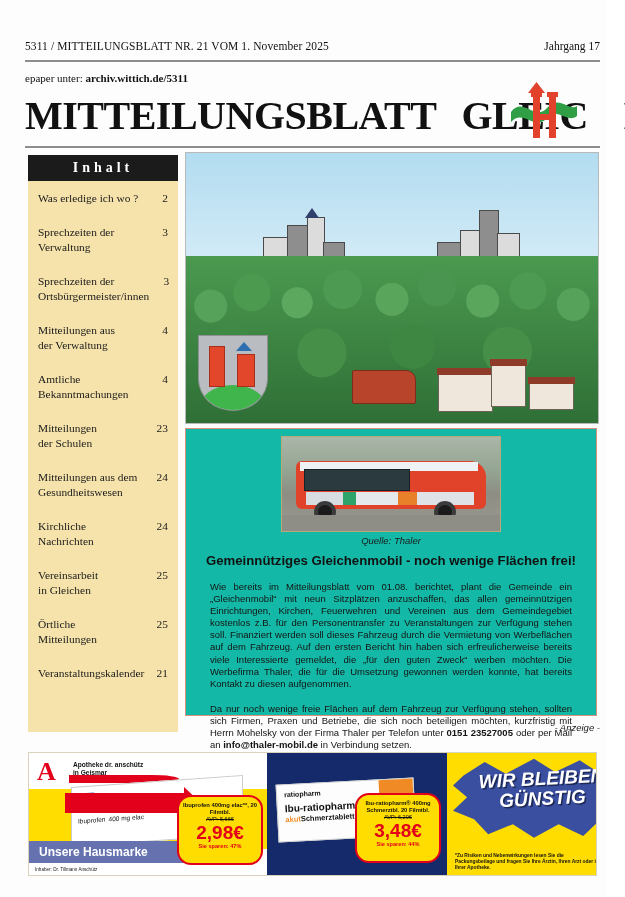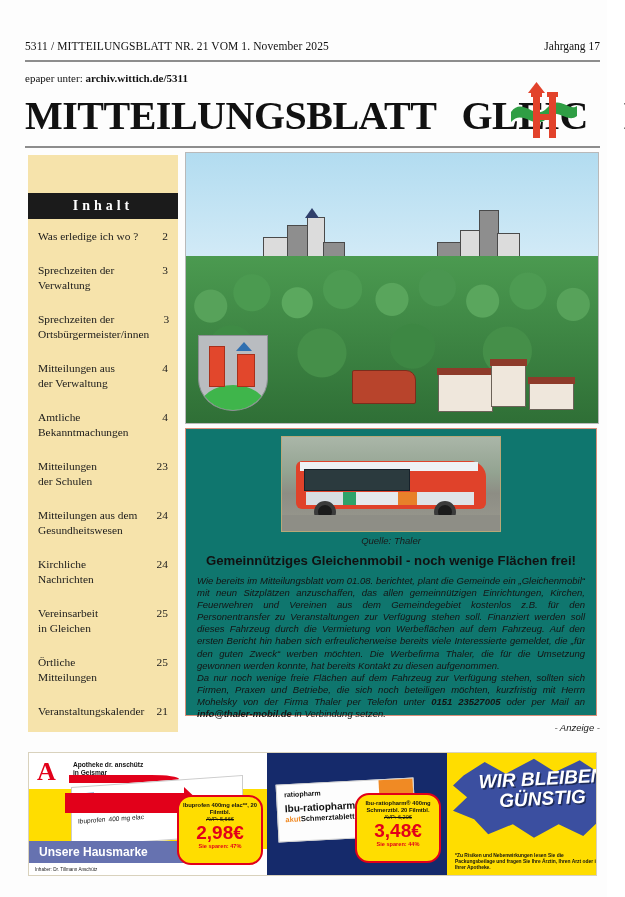--- a/index.html
+++ b/index.html
@@ -62,21 +62,20 @@
   
   .toc{
     position:absolute;left:28px;top:155px;width:150px;height:577px;
     background:#f6e3ab;
   }
   .toc-head{
     height:26px;background:#1b1b1b;color:#ffffff;
     display:flex;align-items:center;justify-content:center;
     font-size:14px;font-weight:bold;letter-spacing:4px;
     font-family:"Liberation Serif", serif;
-    margin-top:38px;
   }
   .toc-list{
     padding:10px 10px 0 10px;
   }
   .toc-item{
     display:flex;align-items:flex-start;justify-content:space-between;
     margin-bottom:19px;
     font-size:11.4px;color:#1a1a1a;line-height:15px;
   }
   .toc-label{flex:1;padding-right:4px;}
@@ -151,21 +150,21 @@
   .house{position:absolute;background:#efe7dc;border:1px solid #6b6258;}
   .house .rf{position:absolute;left:-2px;right:-2px;top:-6px;height:7px;background:#8e3b2a;}
   .barn{
     position:absolute;left:4%;bottom:18%;width:26%;height:42%;
     background:#b8442c;border:1px solid #7a2d1c;border-radius:2px 10px 2px 2px;
   }
 
   
   .article{
     position:absolute;left:185px;top:428px;width:412px;height:288px;
-    background:#0f766e;border:1px solid #d98f7a;box-sizing:border-box;
+    background:#14b8a6;border:1px solid #d98f7a;box-sizing:border-box;
     padding:7px 11px 4px 11px;
   }
   .veh-photo{
     width:218px;height:94px;margin:0 auto;
     background:linear-gradient(#aab6a8 0%,#93a391 38%,#8d8d84 60%,#9a9a90 100%);
     position:relative;overflow:hidden;border:1px solid #b9a878;
   }
   .veh-body{
     position:absolute;left:14px;top:24px;width:190px;height:48px;
     background:#e0422a;border-radius:6px 16px 6px 6px;
@@ -196,21 +195,21 @@
     font-family:"Liberation Sans", sans-serif;margin-top:3px;
   }
   .art-title{
     text-align:center;font-weight:bold;font-size:13.2px;color:#111;
     font-family:"Liberation Sans", sans-serif;margin:7px 0 7px 0;
   }
   .art-body{
     font-family:"Liberation Sans", sans-serif;
     font-size:9.5px;line-height:12.1px;color:#141414;text-align:justify;
   }
-  .art-body p{margin:0;font-style:italic;}
+  .art-body p{margin:13px;}
   .art-body b{font-weight:bold;}
 
   .anzeige{
     position:absolute;left:0;top:722px;width:600px;text-align:right;
     font-family:"Liberation Sans", sans-serif;
     font-style:italic;font-size:9.5px;color:#1a1a1a;
   }
 
   
   .ad{

